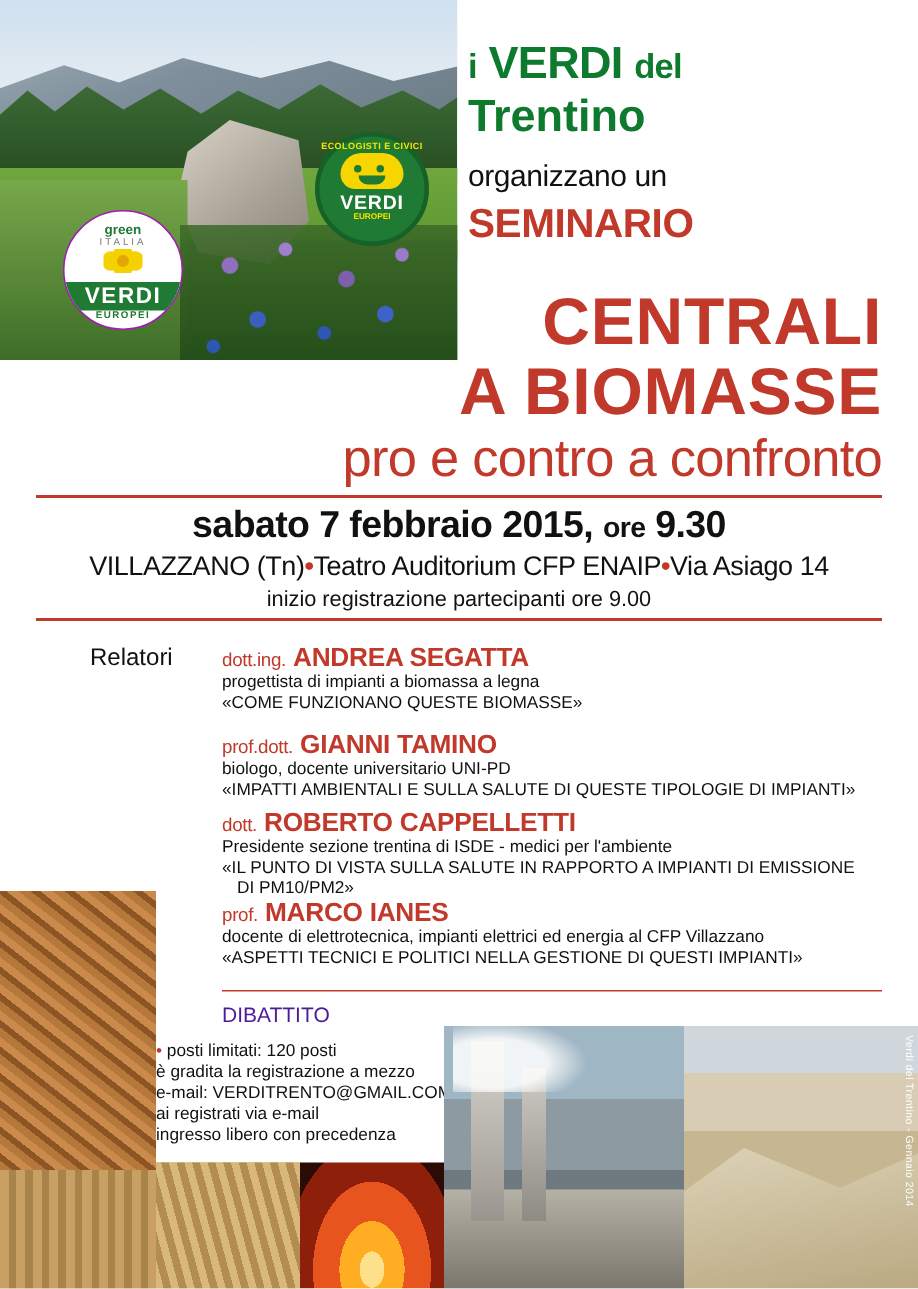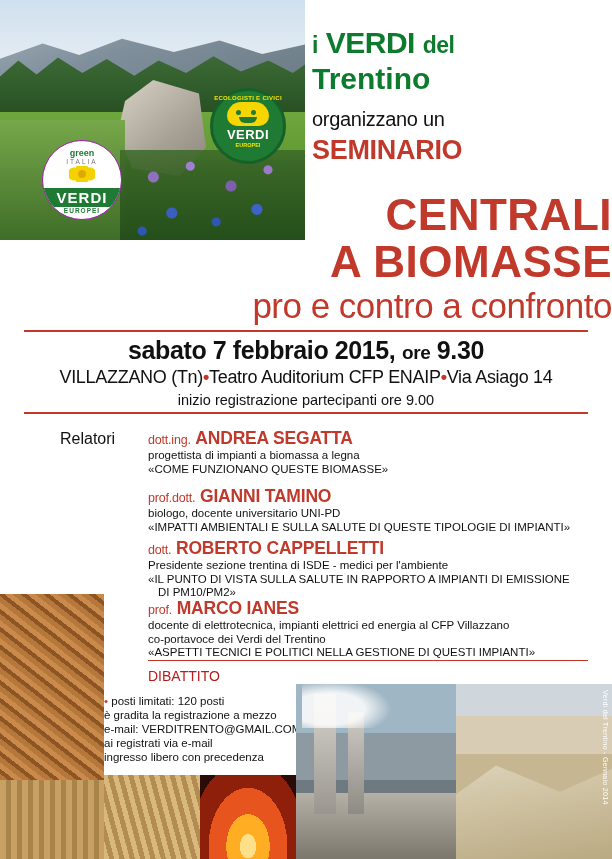--- a/index.html
+++ b/index.html
@@ -117,21 +117,21 @@
 
   
   .hdr { position:absolute; left:312px; top:26px; width:292px; }
   .hdr-line1 { font-size:30px; font-weight:bold; color:#0e7a2e; letter-spacing:-.5px; line-height:34px; text-align:left; }
   .hdr-line1 .small { font-size:23px; }
   .hdr-line2 { font-size:30px; font-weight:bold; color:#0e7a2e; line-height:34px; }
   .hdr-org { font-size:20px; color:#111; margin-top:12px; letter-spacing:-.3px; }
   .hdr-sem { font-size:27px; font-weight:bold; color:#c0392b; margin-top:4px; letter-spacing:-.3px; }
 
   
-  .title-block { position:absolute; left:0; top:192px; width:612px; text-align:right; }
+  .title-block { position:absolute; left:0; top:192px; width:612px; text-align:right; padding-right:24px; }
   .t1 { font-size:44px; font-weight:bold; color:#c0392b; letter-spacing:.5px; line-height:46px; }
   .t2 { font-size:44px; font-weight:bold; color:#c0392b; letter-spacing:.5px; line-height:48px; }
   .t3 { font-size:35px; color:#c0392b; line-height:40px; letter-spacing:-.5px; }
 
   
   .rule { position:absolute; left:24px; width:564px; height:2px; background:#c0392b; }
   .date-line { position:absolute; left:0; top:336px; width:612px; text-align:center; }
   .date-line .d1 { font-size:25px; font-weight:bold; color:#111; letter-spacing:-.4px; }
   .date-line .d1 .ore { font-weight:bold; font-size:19px; }
   .date-line .d1 .hh { font-weight:bold; font-size:25px; }
@@ -140,21 +140,21 @@
   .reg { position:absolute; left:0; top:392px; width:612px; text-align:center; font-size:14.5px; color:#111; }
 
   
   .relatori-label { position:absolute; left:60px; top:430px; font-size:16px; color:#111; }
   .spk { position:absolute; left:148px; width:440px; }
   .spk .nm { color:#c0392b; font-size:17.5px; letter-spacing:-.2px; }
   .spk .nm b { font-weight:bold; }
   .spk .nm .pre { font-size:12.5px; }
   .spk .rl { font-size:11.5px; color:#111; line-height:13.5px; }
   .spk .tt { font-size:11.5px; color:#111; line-height:13.5px; }
-  .dibattito { position:absolute; left:148px; top:668px; font-size:14px; color:#b91c1c; }
+  .dibattito { position:absolute; left:148px; top:668px; font-size:14px; color:#4c1d95; }
   .rule2 { position:absolute; left:148px; top:660px; width:440px; height:1px; background:#c0392b; }
 
   
   .notes { position:absolute; left:104px; top:694px; width:200px; font-size:11.5px; color:#111; line-height:14px; }
   .notes .bullet { color:#c0392b; }
 
   
   .bp { position:absolute; overflow:hidden; }
   .bp-chips { left:0; top:594px; width:104px; height:186px;
     background:
@@ -293,21 +293,20 @@
     <div class="tt">«IL PUNTO DI VISTA SULLA SALUTE IN RAPPORTO A IMPIANTI DI EMISSIONE</div>
     <div class="tt" style="padding-left:10px">DI PM10/PM2»</div>
   </div>
 
   <div class="spk" style="top:598px">
     <div class="nm">
       <span class="pre">prof.</span>
       <b>MARCO IANES</b>
     </div>
     <div class="rl">docente di elettrotecnica, impianti elettrici ed energia al CFP Villazzano</div>
-    <div class="rl">co-portavoce dei Verdi del Trentino</div>
     <div class="tt">«ASPETTI TECNICI E POLITICI NELLA GESTIONE DI QUESTI IMPIANTI»</div>
   </div>
 
   <div class="rule2"></div>
   <div class="dibattito">DIBATTITO</div>
 
   <div class="notes">
     <div><span class="bullet">•</span> <span>posti limitati: 120 posti</span></div>
     <div>è gradita la registrazione a mezzo</div>
     <div>e-mail: VERDITRENTO@GMAIL.COM</div>

